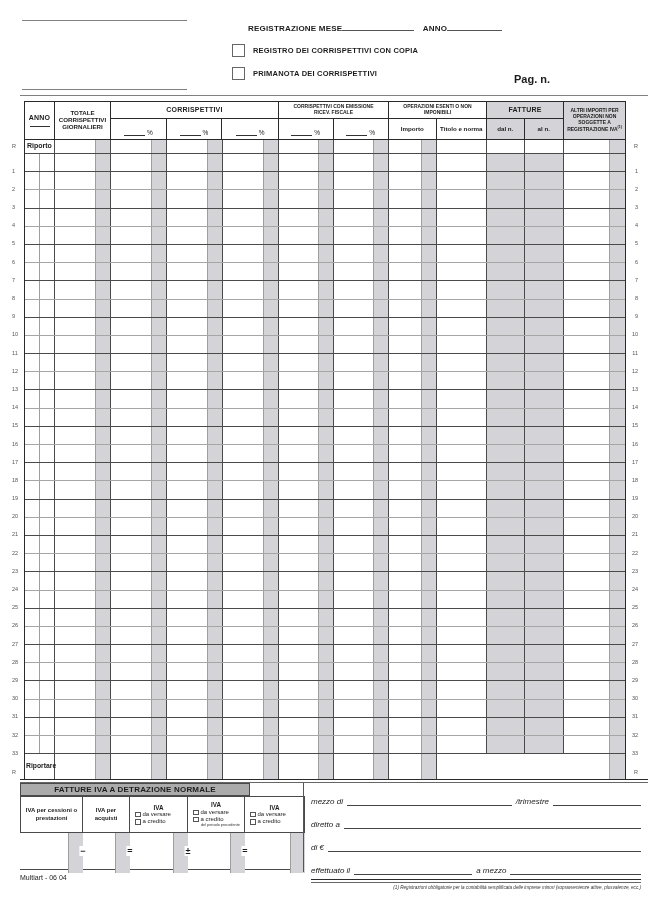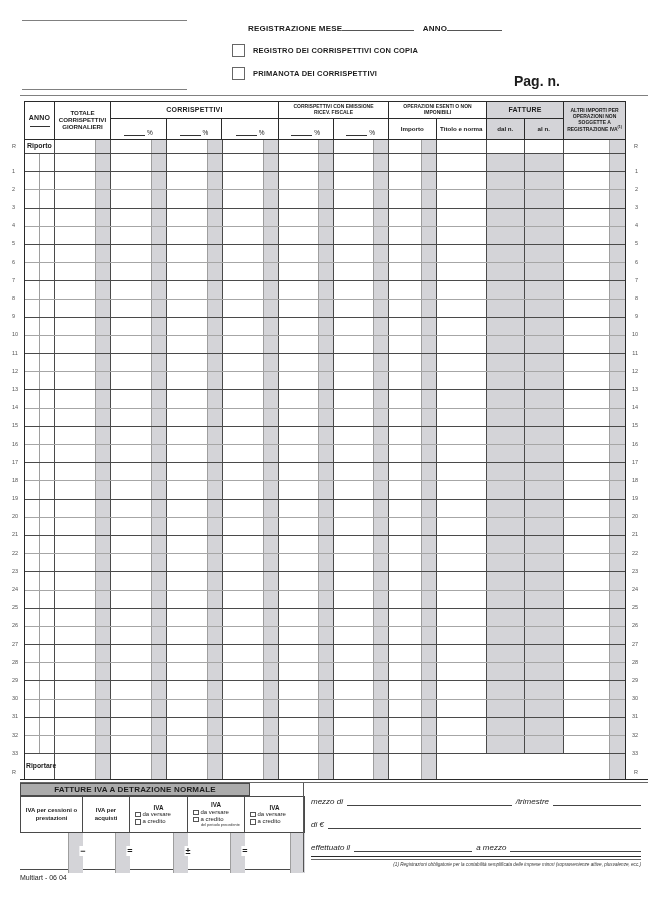--- a/index.html
+++ b/index.html
@@ -5,21 +5,21 @@
   html,body{margin:0;padding:0;background:#e8e8e8;}
   .page{position:relative;width:650px;height:897px;background:#ffffff;margin:0 auto;
         font-family:"Liberation Sans",sans-serif;color:#1c1c1c;overflow:hidden;}
   .rule{position:absolute;height:1px;background:#808080;}
   
   .toptitle{position:absolute;font-size:8px;font-weight:600;letter-spacing:.2px;white-space:nowrap;}
   .blank{display:inline-block;border-bottom:1px solid #555;vertical-align:baseline;}
   .cbrow{position:absolute;display:flex;align-items:center;gap:8px;}
   .cbx-big{width:11px;height:11px;border:1.3px solid #666;background:#fff;flex:none;}
   .cblabel{font-size:7.5px;font-weight:600;letter-spacing:.2px;}
-  .pagn{position:absolute;font-size:14px;font-weight:600;}
+  .pagn{position:absolute;font-size:11px;font-weight:600;}
   
   .table{position:absolute;left:24px;top:101px;width:600px;border:1.5px solid #2a2a2a;box-sizing:content-box;background:#fff;}
   .thead{display:flex;height:37px;border-bottom:1.2px solid #2a2a2a;text-align:center;}
   .thead *{box-sizing:border-box;}
   .hcol{border-right:1px solid #2a2a2a;display:flex;flex-direction:column;justify-content:center;align-items:center;height:100%;}
   .hgroup{border-right:1px solid #2a2a2a;display:flex;flex-direction:column;height:100%;}
   .hgroup .gtop{height:17px;border-bottom:1px solid #2a2a2a;display:flex;align-items:center;justify-content:center;}
   .hgroup .gbot{flex:1;display:flex;}
   .hgroup .gbot>div{border-right:1px solid #2a2a2a;display:flex;align-items:flex-end;justify-content:center;height:100%;}
   .hgroup .gbot>div:last-child{border-right:none;}
@@ -1132,20 +1132,24 @@
 
   <div class="vdivider"></div>
   <div class="versamento">
     <div class="vline">
       <span class="lb">mezzo di</span>
         <span class="fill"></span>
       <span class="lb" style="padding-left:4px;">/trimestre</span>
         <span class="fill fx" style="width:88px;"></span>
     </div>
     <div class="vline">
+      <span class="lb">diretto a</span>
+        <span class="fill"></span>
+    </div>
+    <div class="vline">
       <span class="lb">di €</span>
         <span class="fill"></span>
     </div>
     <div class="vline">
       <span class="lb">effettuato il</span>
         <span class="fill fx" style="width:118px;"></span>
       <span class="lb" style="padding-left:4px;">a mezzo</span>
         <span class="fill"></span>
     </div>
     <div class="vdouble"></div>

